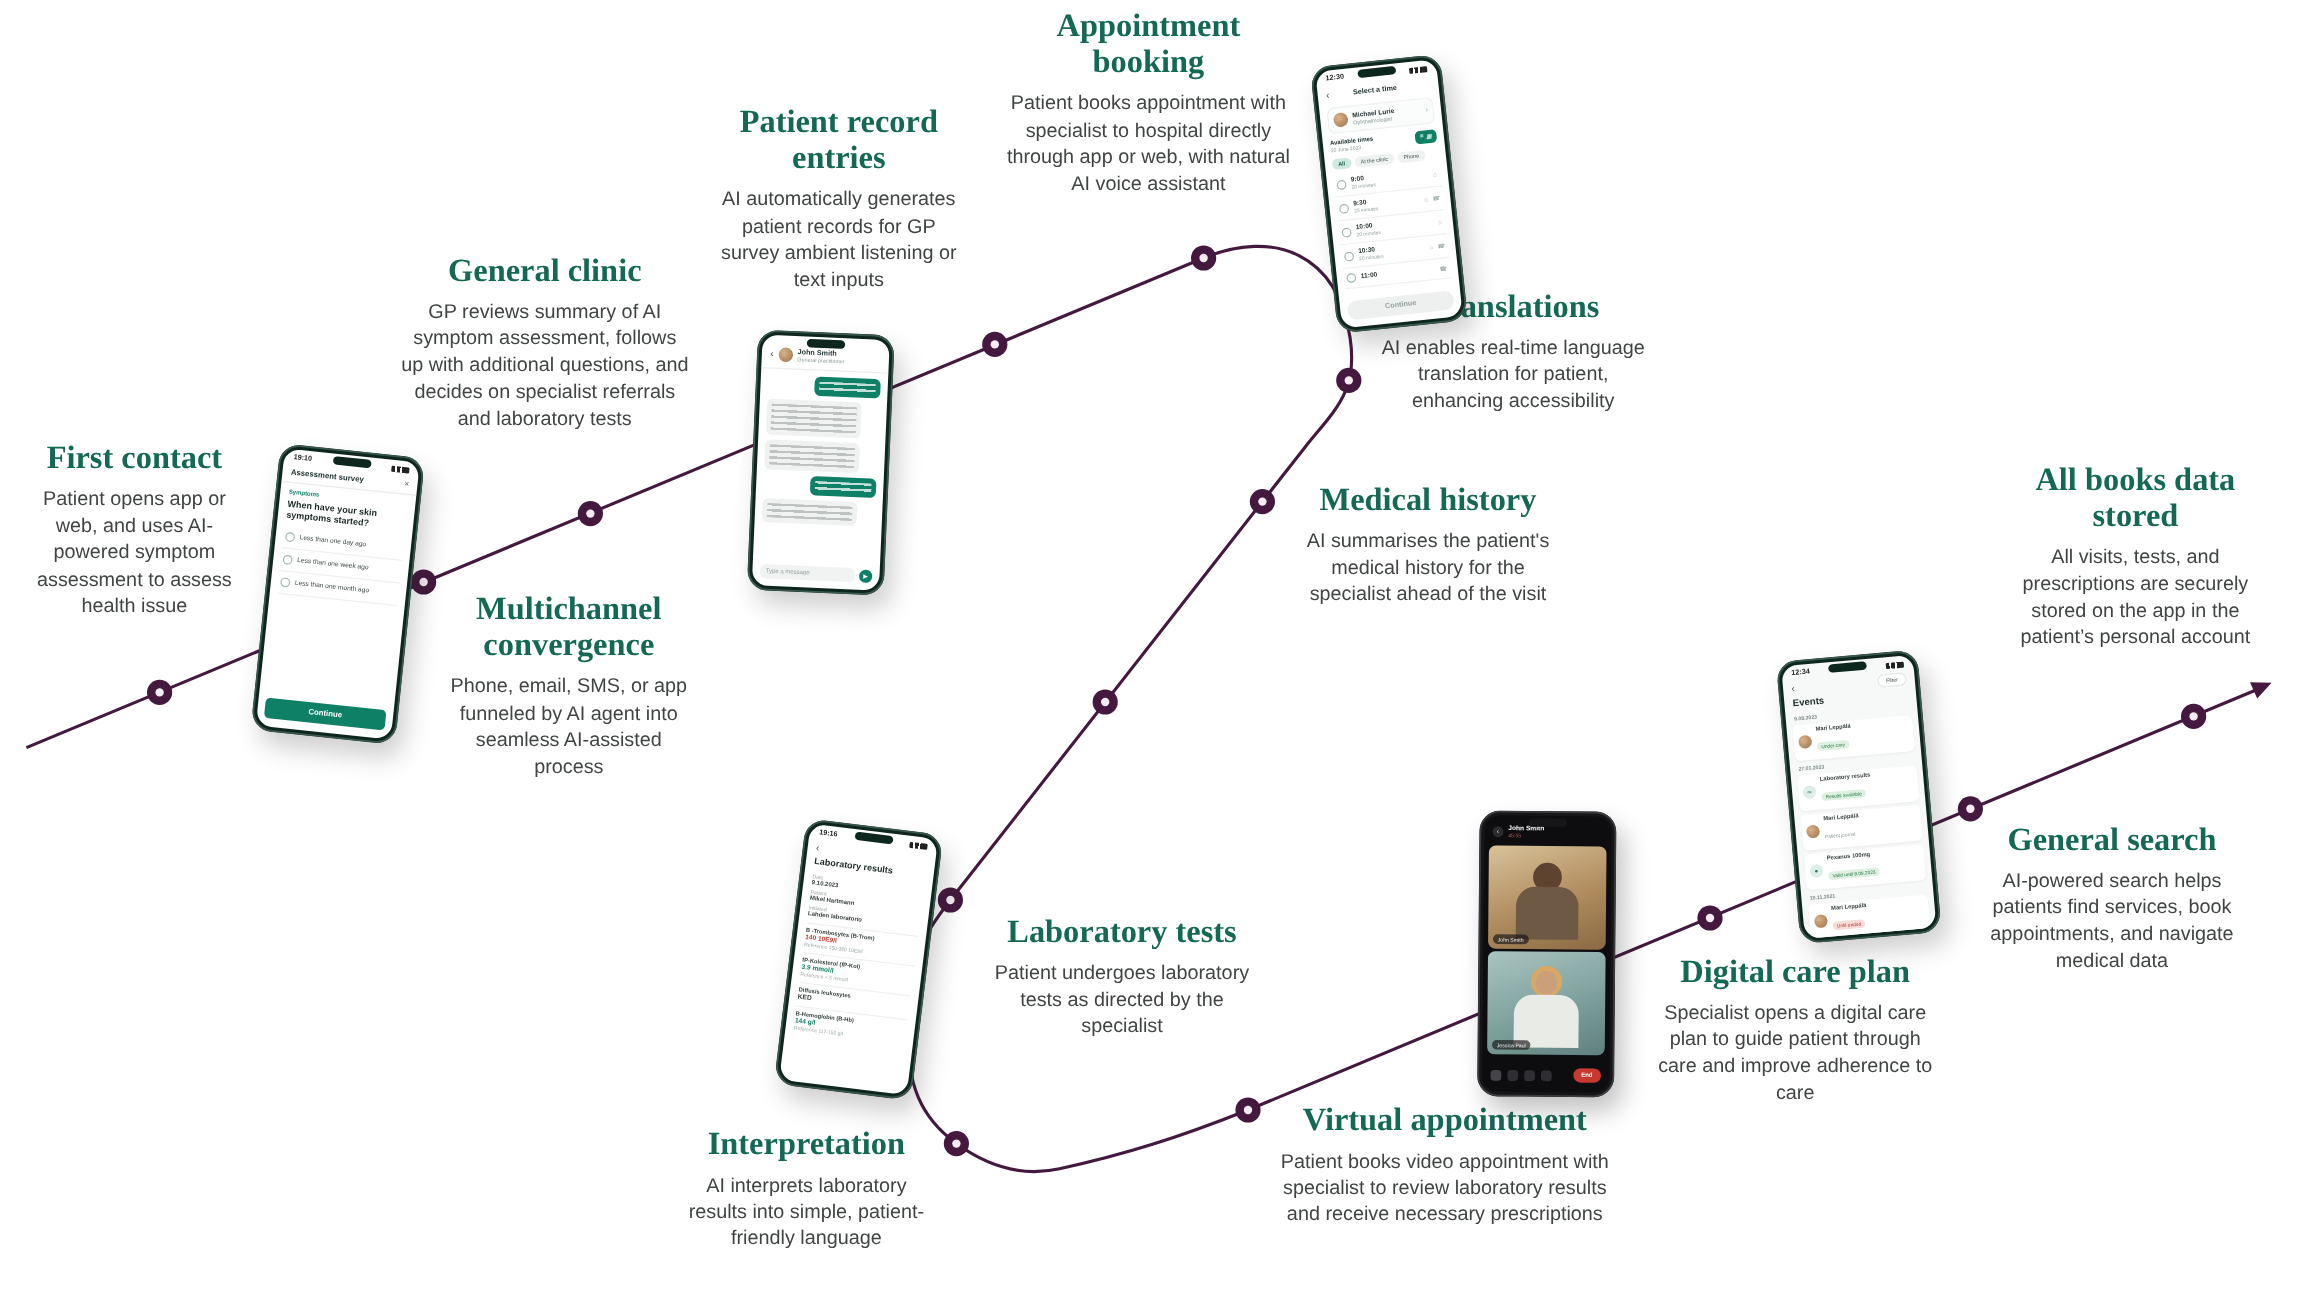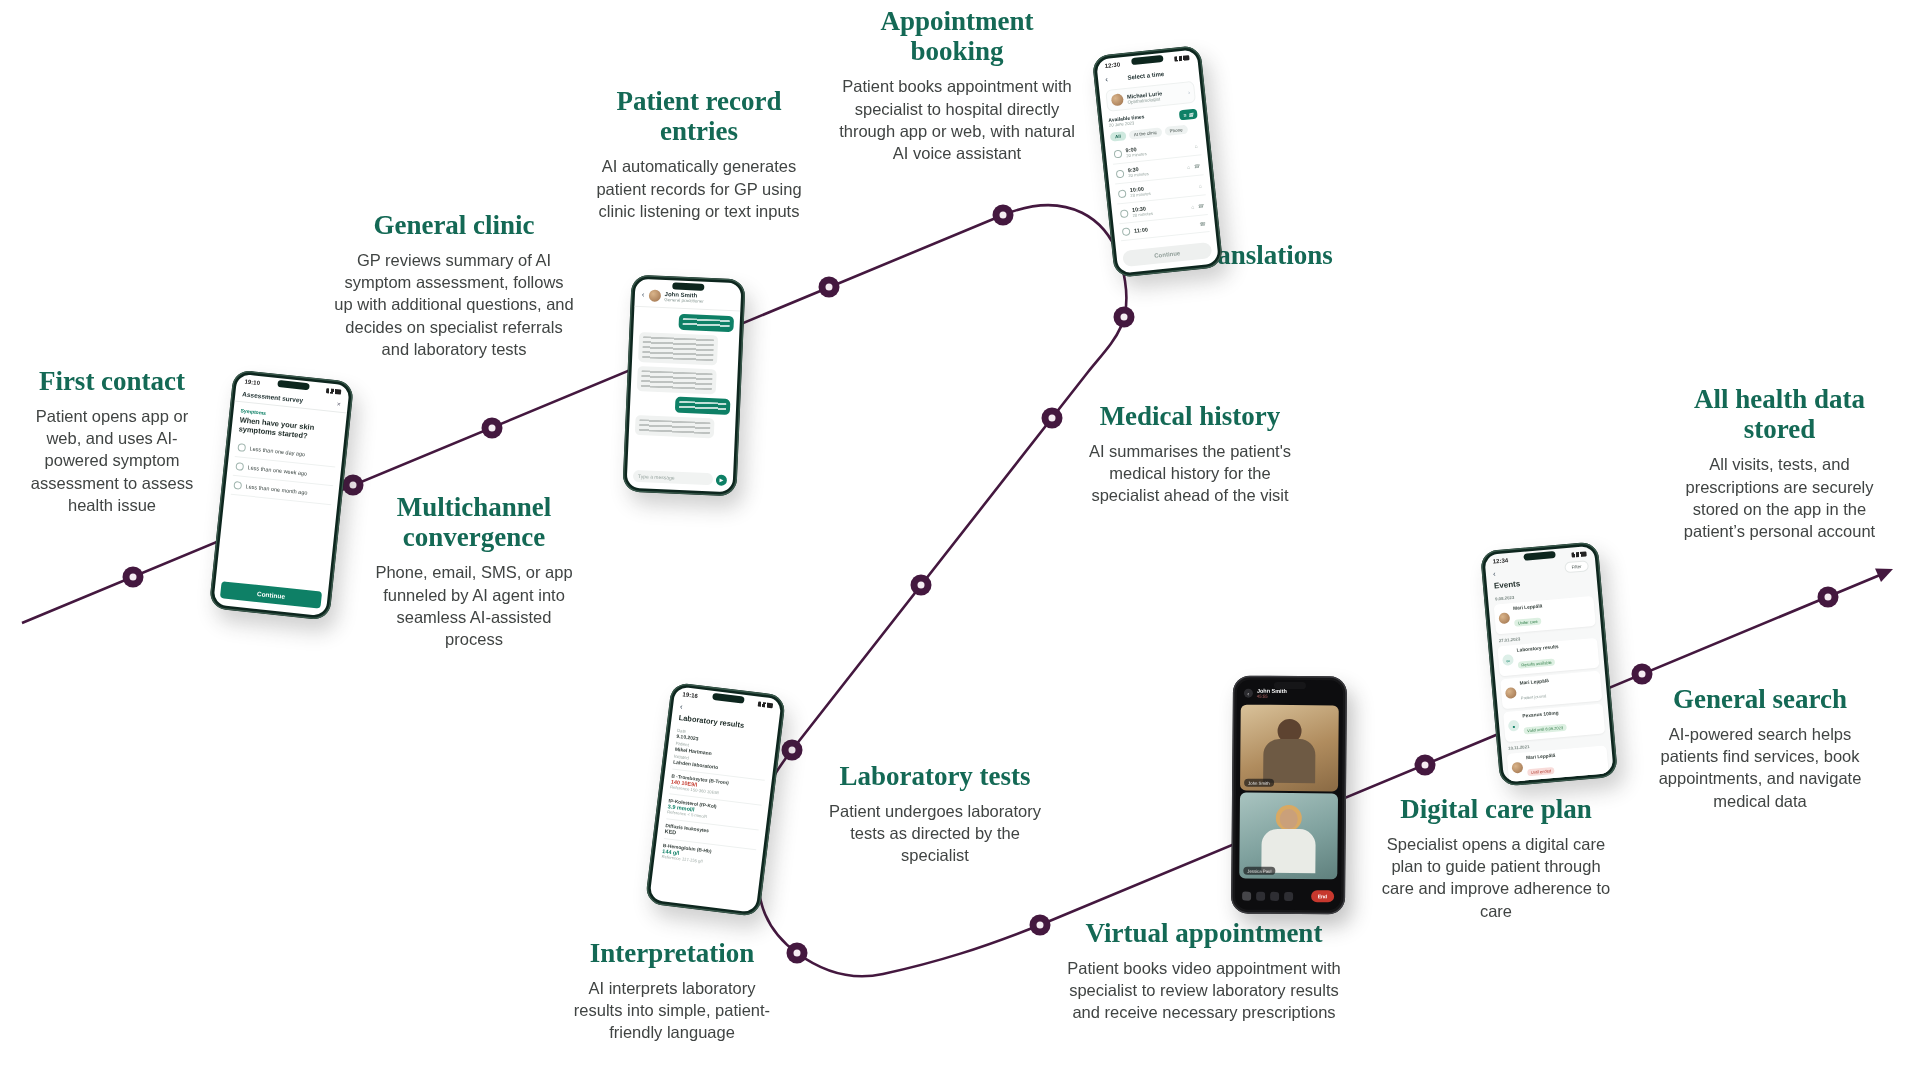--- a/index.html
+++ b/index.html
@@ -196,28 +196,29 @@
   <div class="stage" id="st2">
     <h3>Multichannel convergence</h3>
     <p>Phone, email, SMS, or app funneled by AI agent into seamless AI-assisted process</p>
   </div>
   <div class="stage" id="st3">
     <h3>General clinic</h3>
     <p>GP reviews summary of AI symptom assessment, follows up with additional questions, and decides on specialist referrals and laboratory tests</p>
   </div>
   <div class="stage" id="st4">
     <h3>Patient record entries</h3>
-    <p>AI automatically generates patient records for GP using clinic listening or text inputs</p>
+    <p>AI automatically generates patient records for GP survey ambient listening or text inputs</p>
   </div>
   <div class="stage" id="st5">
     <h3>Appointment booking</h3>
     <p>Patient books appointment with specialist to hospital directly through app or web, with natural AI voice assistant</p>
   </div>
   <div class="stage" id="st6">
     <h3>Translations</h3>
+    <p>AI enables real-time language translation for patient, enhancing accessibility</p>
   </div>
   <div class="stage" id="st7">
     <h3>Medical history</h3>
     <p>AI summarises the patient's medical history for the specialist ahead of the visit</p>
   </div>
   <div class="stage" id="st9">
     <h3>Laboratory tests</h3>
     <p>Patient undergoes laboratory tests as directed by the specialist</p>
   </div>
   <div class="stage" id="st10">
@@ -230,21 +231,21 @@
   </div>
   <div class="stage" id="st12">
     <h3>Digital care plan</h3>
     <p>Specialist opens a digital care plan to guide patient through care and improve adherence to care</p>
   </div>
   <div class="stage" id="st13">
     <h3>General search</h3>
     <p>AI-powered search helps patients find services, book appointments, and navigate medical data</p>
   </div>
   <div class="stage" id="st14">
-    <h3>All health data stored</h3>
+    <h3>All books data stored</h3>
     <p>All visits, tests, and prescriptions are securely stored on the app in the patient’s personal account</p>
   </div>
 
   <div class="phone" id="ph1">
     <div class="notch"></div>
     <div class="screen">
       <div class="sbar">
         <span>19:10</span>
         <span class="sbi"></span>
       </div>

